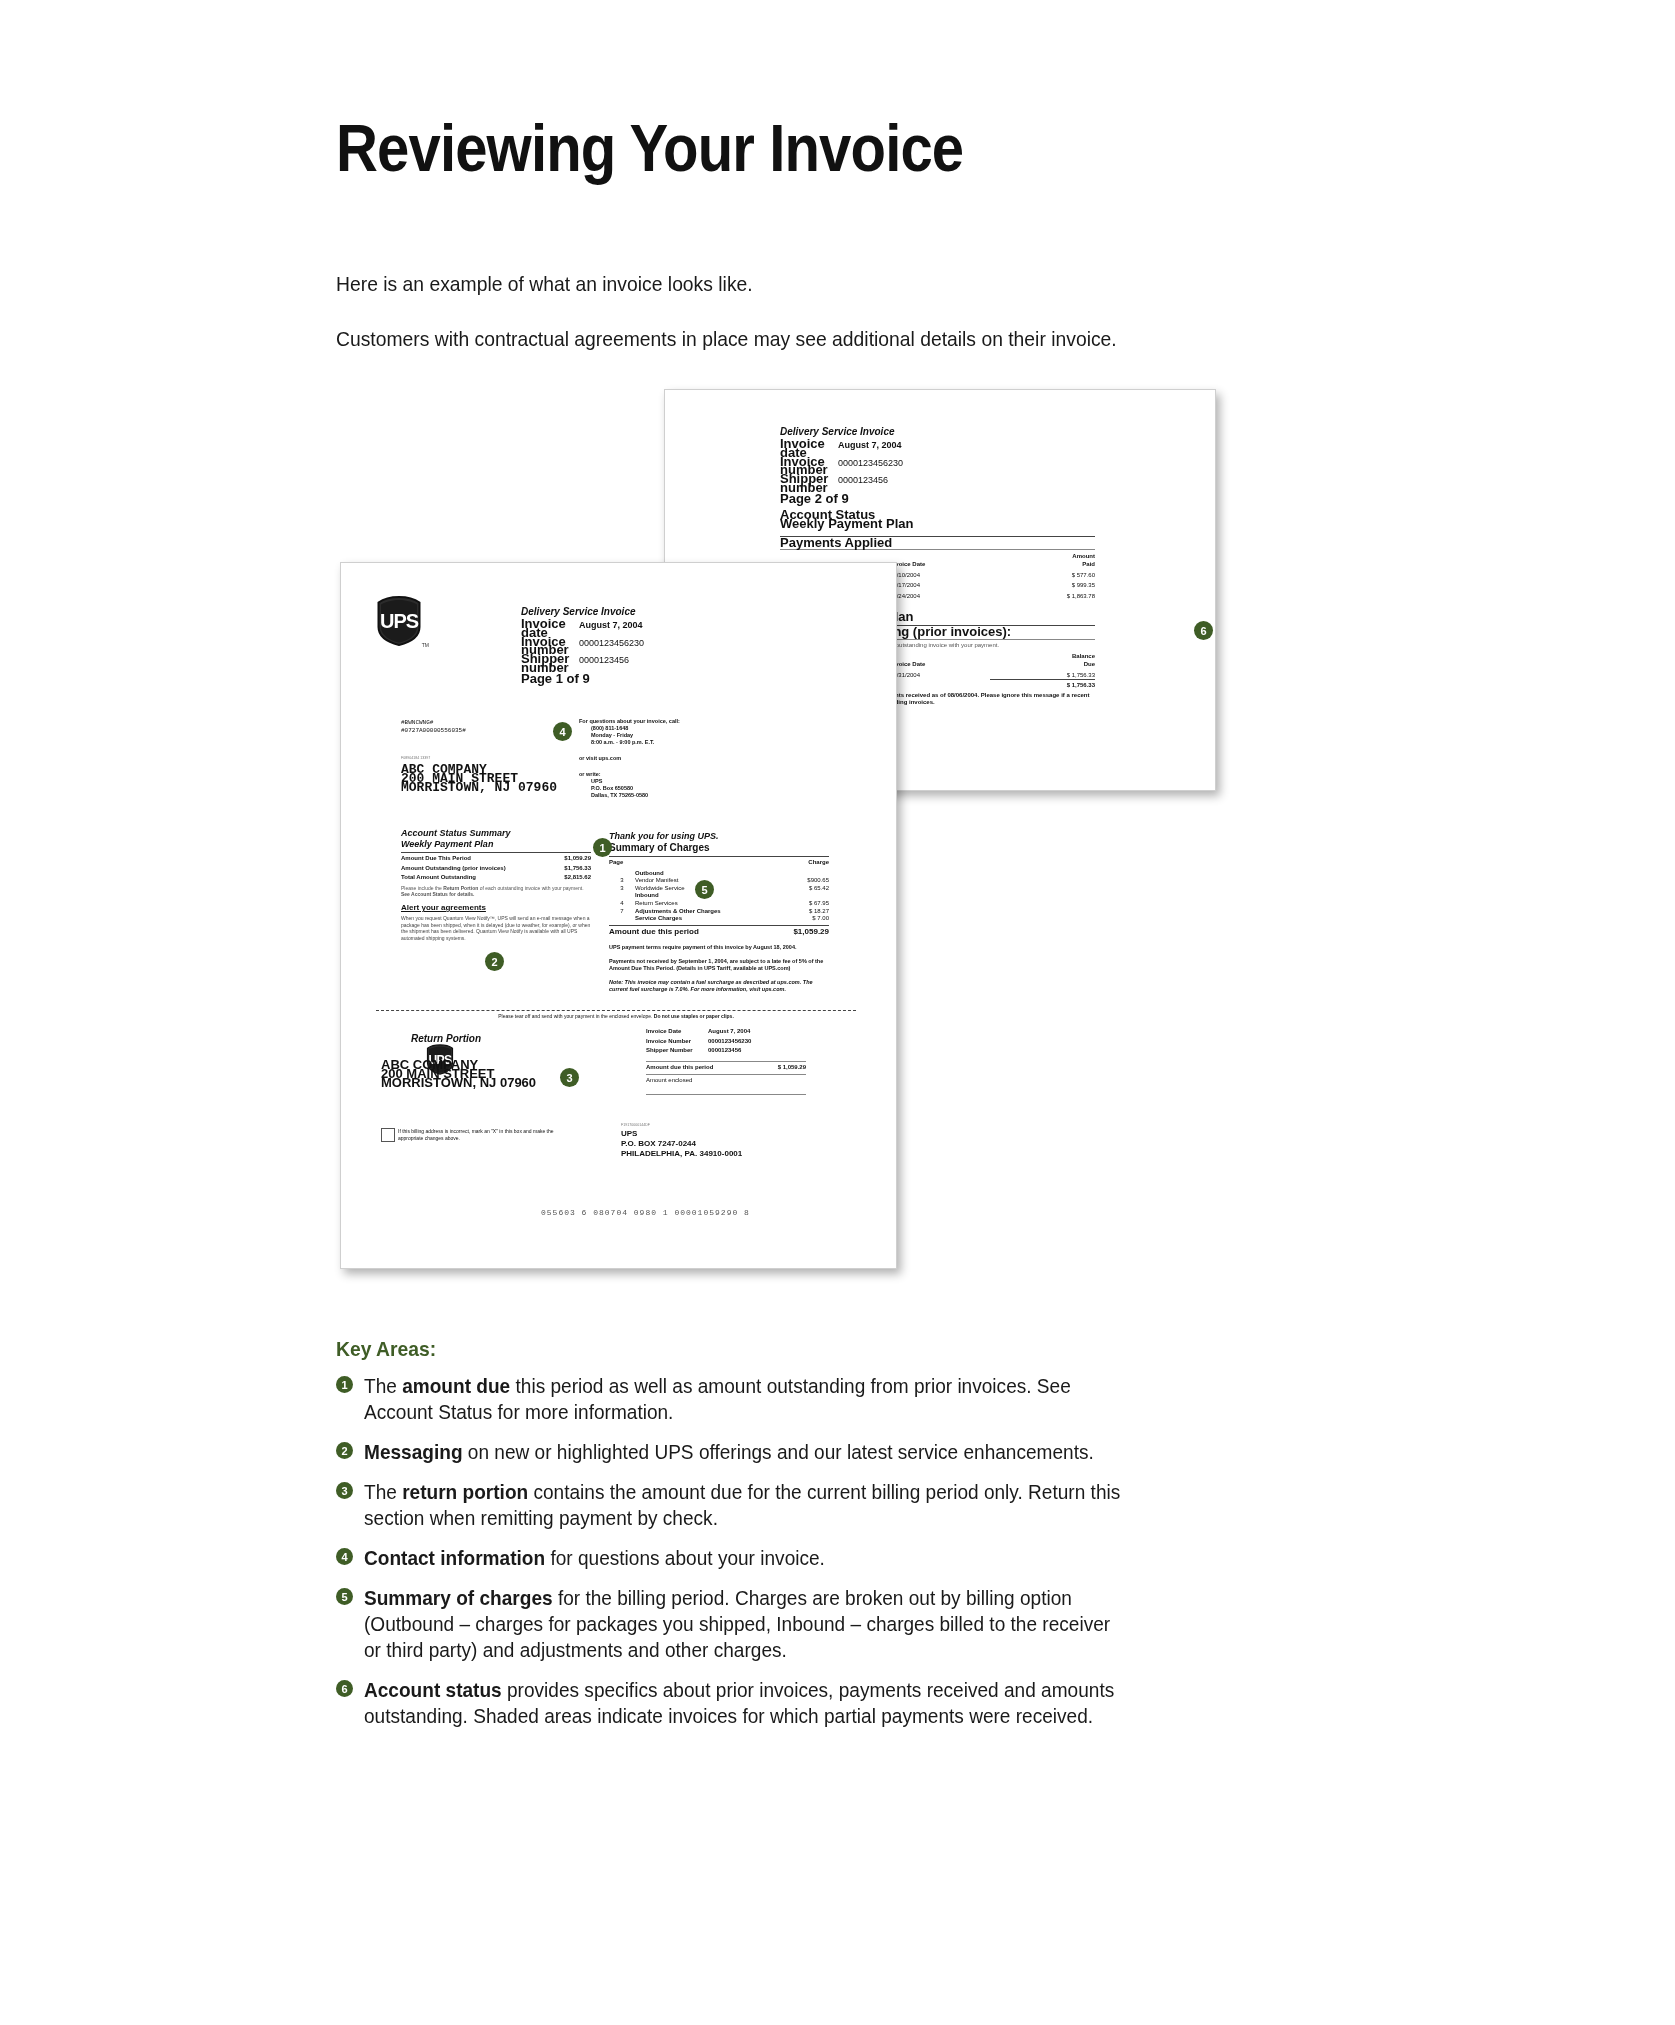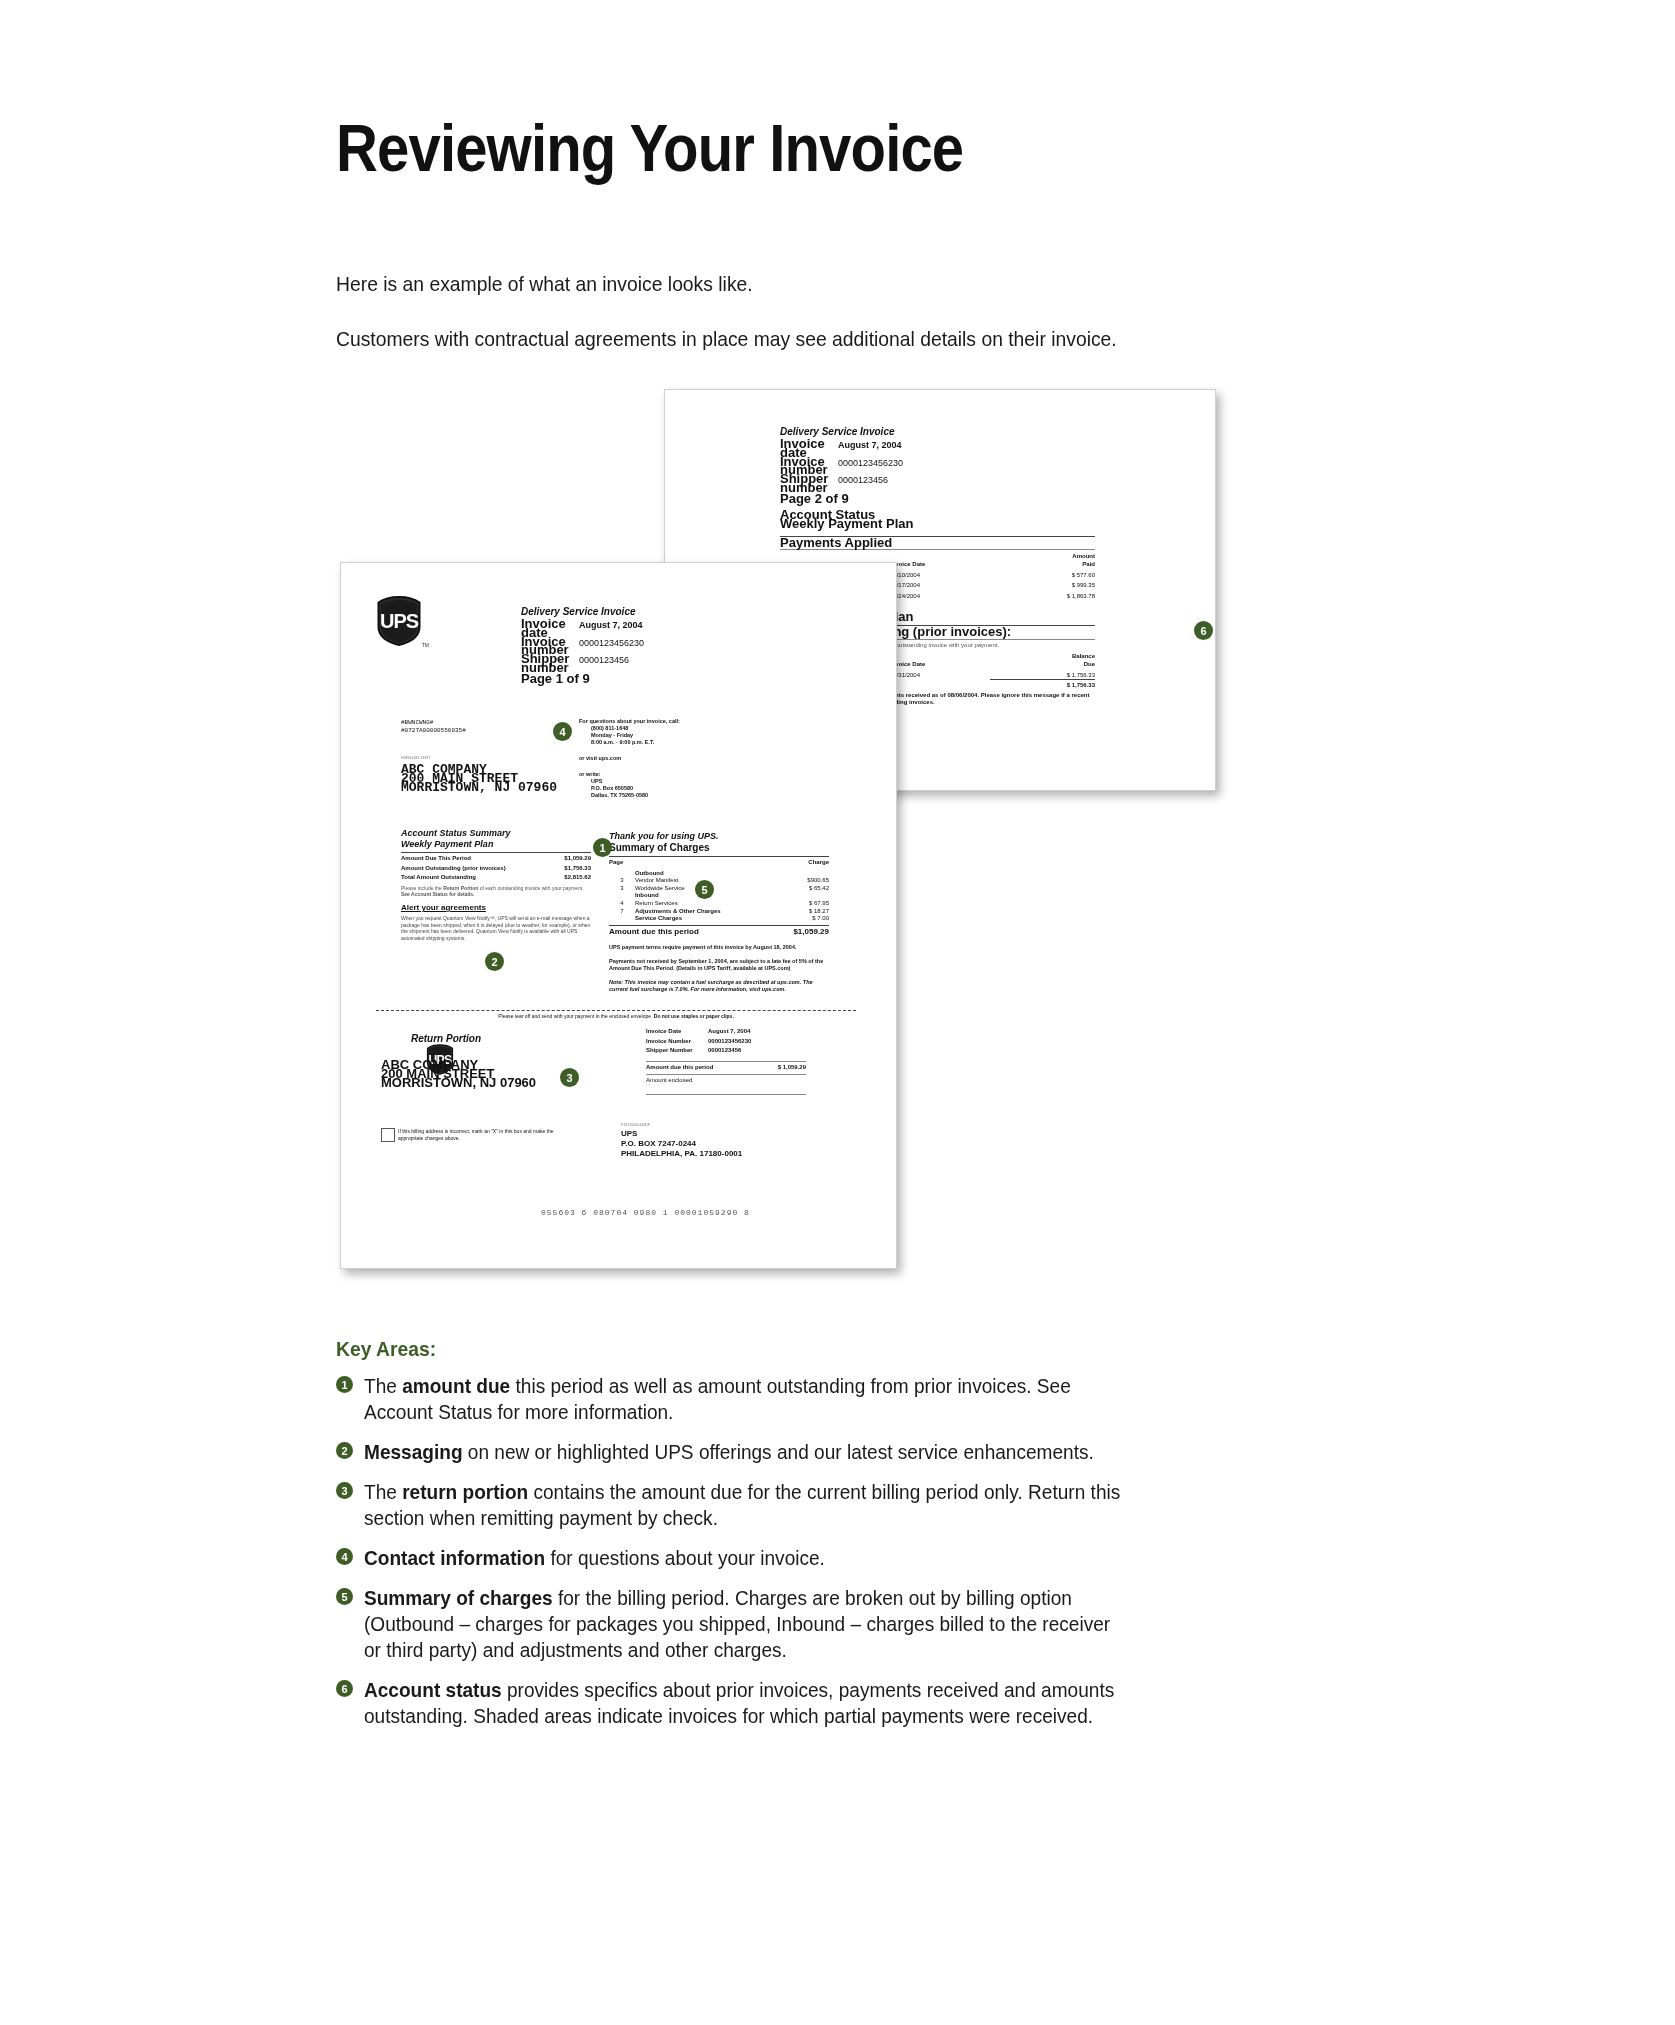--- a/index.html
+++ b/index.html
@@ -410,21 +410,21 @@
     </div>
 
     
     <div style="position:absolute;left:40px;top:565px;width:12px;height:12px;border:1px solid #555;background:#fff;"></div>
     <div class="inv t5" style="left:57px;top:565px;width:180px;">If this billing address is incorrect, mark an "X" in this box and make the appropriate changes above.</div>
 
     <div class="inv" style="left:280px;top:560px;">
       <div style="font-size:3.6px;color:#777;">F19170000144DF</div>
       <div class="t8 b" style="margin-top:2px;">UPS</div>
       <div class="t8 b">P.O. BOX 7247-0244</div>
-      <div class="t8 b">PHILADELPHIA, PA. 17180-0001</div>
+      <div class="t8 b">PHILADELPHIA, PA. 34910-0001</div>
     </div>
 
     <div class="inv mono t8" style="left:200px;top:645px;letter-spacing:1px;color:#555;">055603 6 080704 0980 1 00001059290 8</div>
   </div>
 
   <div class="keyhead">Key Areas:</div>
   <div class="klist">
 
     <div class="kitem">
       <div class="knum">1</div>

